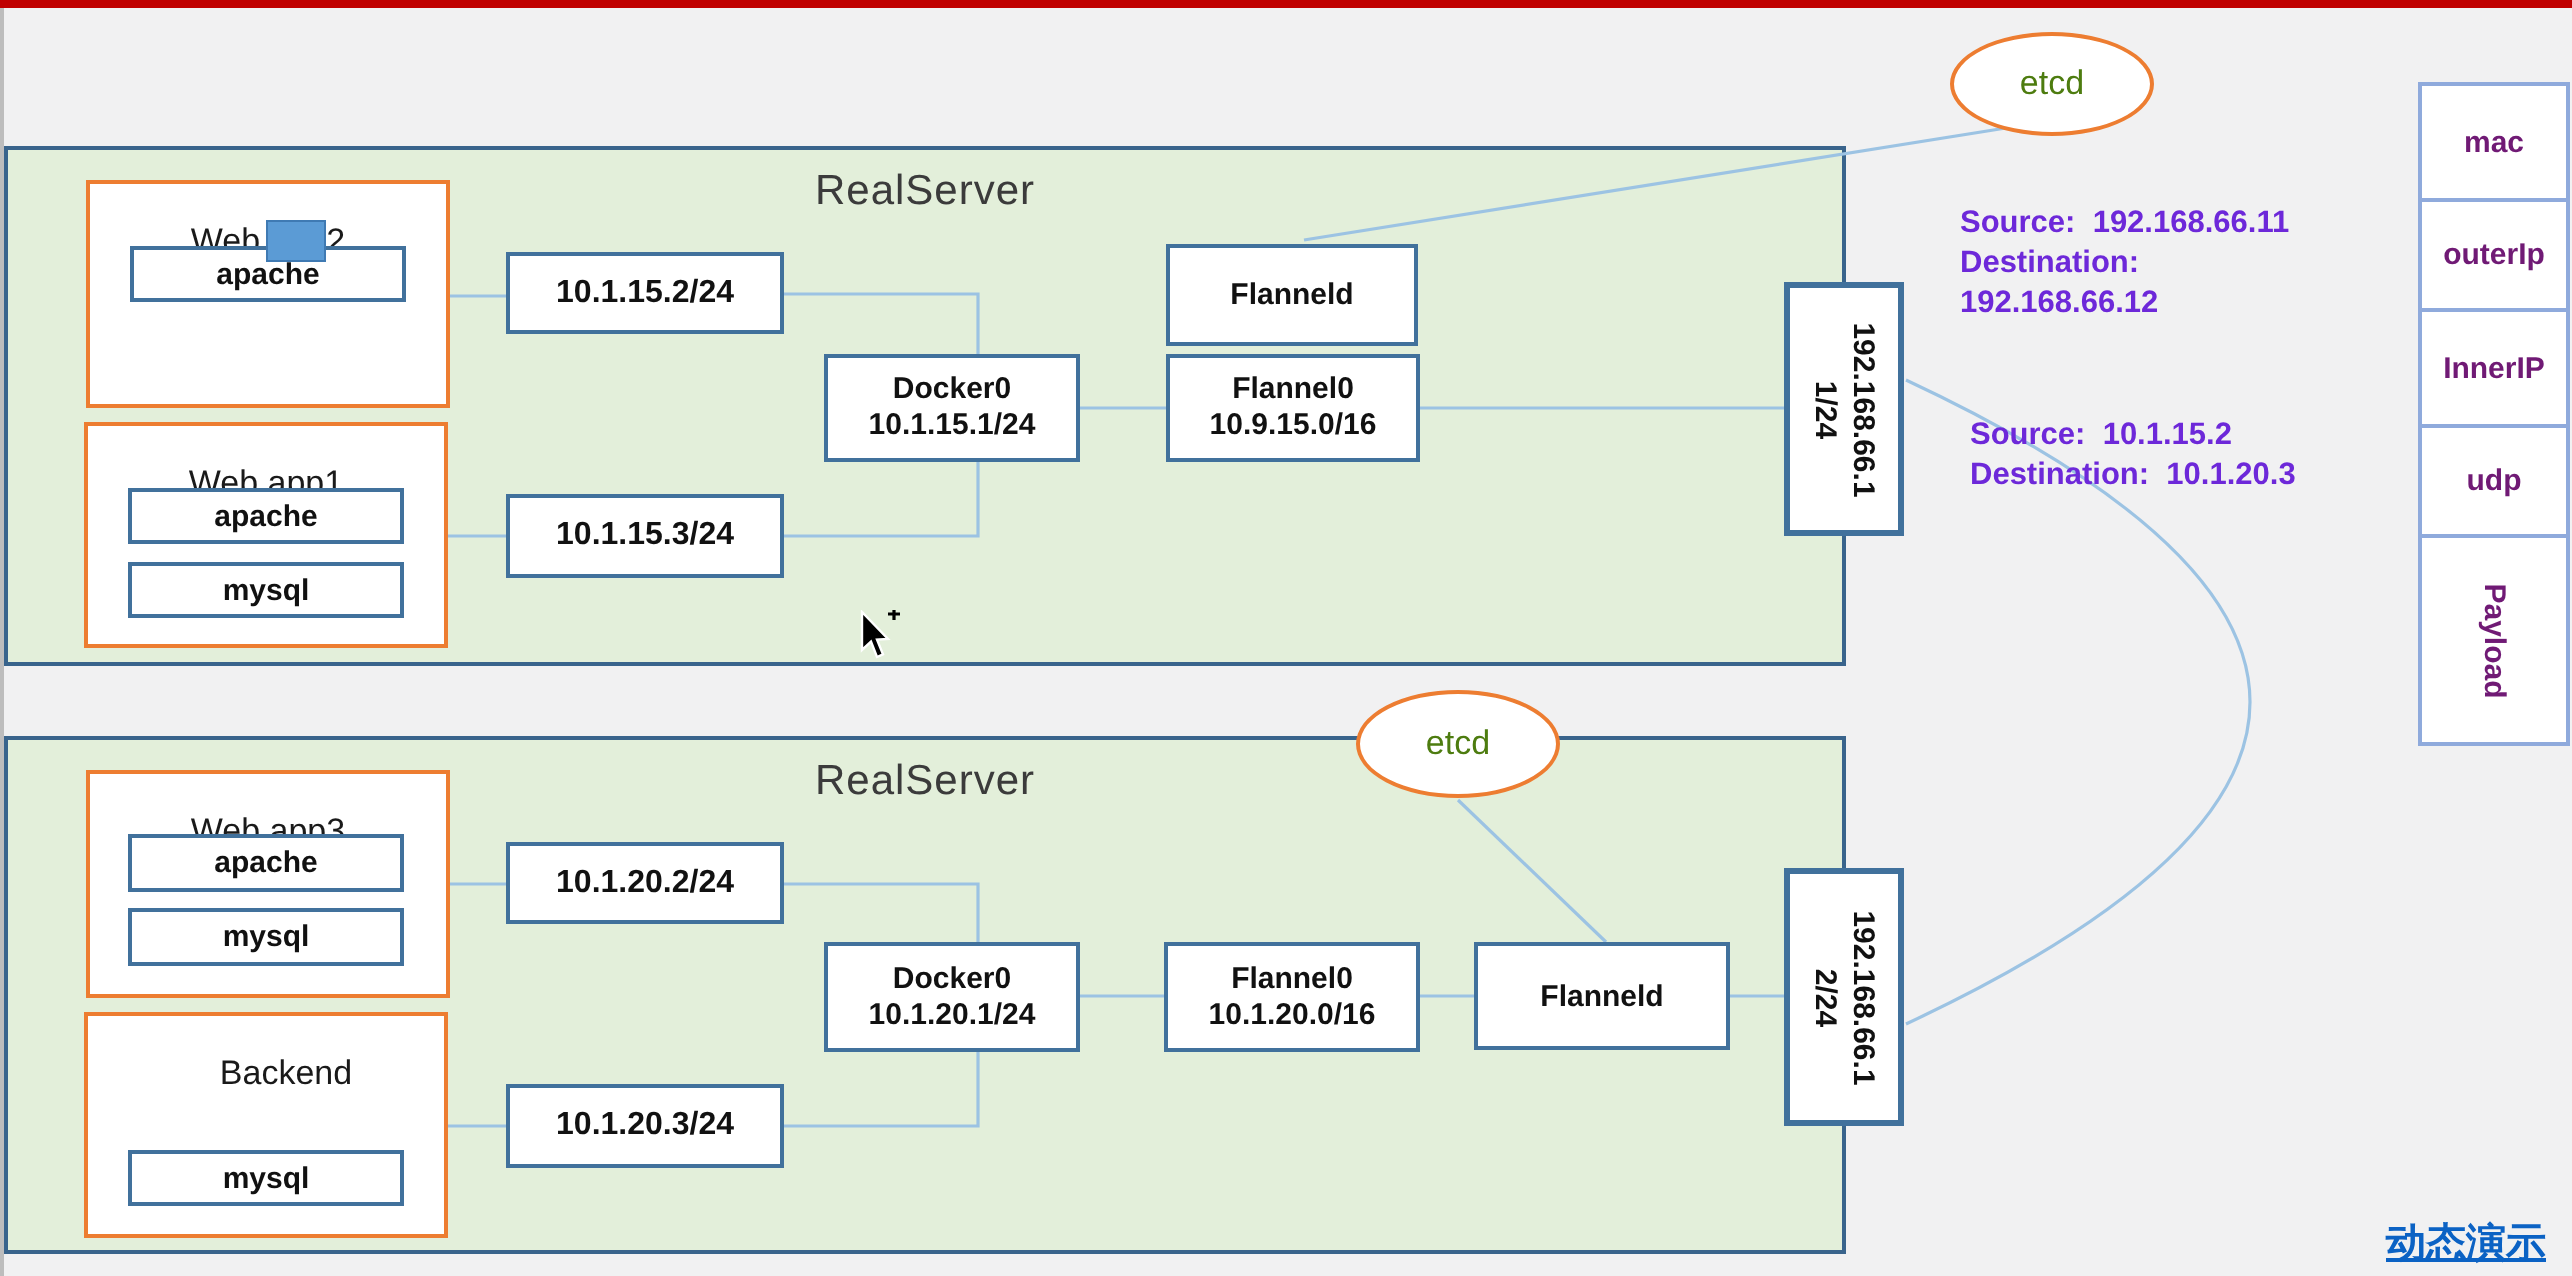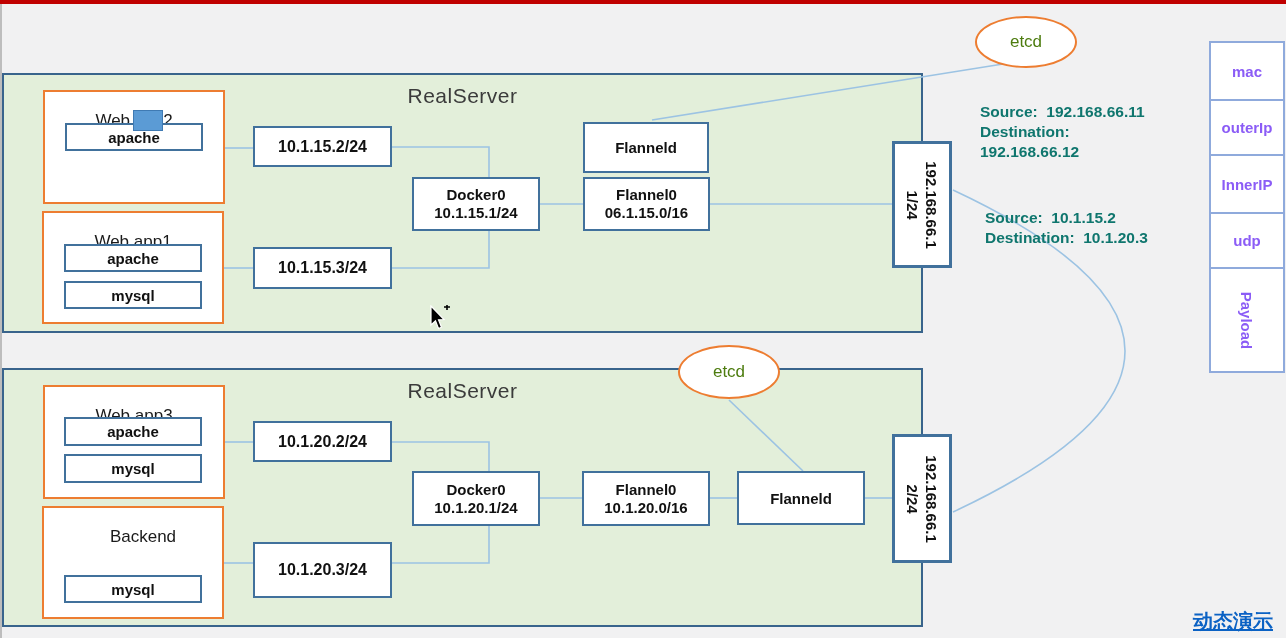--- a/index.html
+++ b/index.html
@@ -19,24 +19,24 @@
   .app-title{width:100%;text-align:center;margin-top:19px;font-size:17px;color:var(--text-dark);}
   .node{background:#fff;border:2px solid var(--box-border);display:flex;flex-direction:column;align-items:center;justify-content:center;text-align:center;font-weight:bold;color:#111;}
   .svc{font-size:15px;}
   .ipbox{font-size:16px;}
   .stack2{font-size:15px;line-height:18px;}
   .stack2 .wrap{display:inline-block;width:96px;word-break:break-all;}
   .nic{background:#fff;border:3px solid var(--box-border);}
   .nic .vtext{position:absolute;left:50%;top:50%;width:97px;transform:translate(-50%,-50%) rotate(90deg);
        text-align:center;font-weight:bold;font-size:15px;line-height:19px;word-break:break-all;color:#111;}
   .etcd{background:#fff;border:2.5px solid var(--orange);border-radius:50%;display:flex;align-items:center;justify-content:center;font-size:17px;color:#4d7c0f;}
-  .pcell{background:#fff;border:2px solid var(--packet-border);display:flex;align-items:center;justify-content:center;font-weight:bold;font-size:15px;color:#8b5cf6;}
+  .pcell{background:#fff;border:2px solid var(--packet-border);display:flex;align-items:center;justify-content:center;font-weight:bold;font-size:15px;color:#701a75;}
   .pcell.rot span{transform:rotate(90deg);white-space:nowrap;}
   .pcell + .pcell{border-top:none;}
-  .anno{font-weight:bold;font-size:15.5px;color:#0f766e;line-height:20px;}
+  .anno{font-weight:bold;font-size:15.5px;color:#6d28d9;line-height:20px;}
   .anno span{display:block;white-space:pre;}
   .demo-link{font-weight:bold;font-size:20px;color:var(--link-blue);text-decoration:underline;cursor:pointer;white-space:nowrap;}
   .handle{background:var(--handle-blue);border:1px solid #3f7ab3;}
   svg.connectors{position:absolute;left:0;top:0;pointer-events:none;}
 </style>
 </head>
 <body>
 
 <div class="stage">
 
@@ -99,21 +99,21 @@
 
   <div class="abs node stack2" style="left:412px;top:177px;width:128px;height:54px;">
     <span>Docker0</span>
     <span class="wrap">10.1.15.1/24</span>
   </div>
   <div class="abs node svc" style="left:583px;top:122px;width:126px;height:51px;">
     <span>Flanneld</span>
   </div>
   <div class="abs node stack2" style="left:583px;top:177px;width:127px;height:54px;">
     <span>Flannel0</span>
-    <span class="wrap">06.1.15.0/16</span>
+    <span class="wrap">10.9.15.0/16</span>
   </div>
   <div class="abs nic" style="left:892px;top:141px;width:60px;height:127px;">
     <div class="vtext">192.168.66.11/24</div>
   </div>
 
   <div class="abs appbox" style="left:43px;top:385px;width:182px;height:114px;">
     <div class="app-title">Web app3</div>
   </div>
   <div class="abs node svc" style="left:64px;top:417px;width:138px;height:29px;">
     <span>apache</span>
@@ -125,21 +125,21 @@
   <div class="abs appbox" style="left:42px;top:506px;width:182px;height:113px;padding-left:20px;">
     <div class="app-title">Backend</div>
   </div>
   <div class="abs node svc" style="left:64px;top:575px;width:138px;height:28px;">
     <span>mysql</span>
   </div>
 
   <div class="abs node ipbox" style="left:253px;top:421px;width:139px;height:41px;justify-content:center;">
     <span>10.1.20.2/24</span>
   </div>
-  <div class="abs node ipbox" style="left:253px;top:542px;width:139px;height:56px;">
+  <div class="abs node ipbox" style="left:253px;top:542px;width:139px;height:42px;">
     <span>10.1.20.3/24</span>
   </div>
 
   <div class="abs node stack2" style="left:412px;top:471px;width:128px;height:55px;">
     <span>Docker0</span>
     <span class="wrap">10.1.20.1/24</span>
   </div>
   <div class="abs node stack2" style="left:582px;top:471px;width:128px;height:55px;">
     <span>Flannel0</span>
     <span class="wrap">10.1.20.0/16</span>

